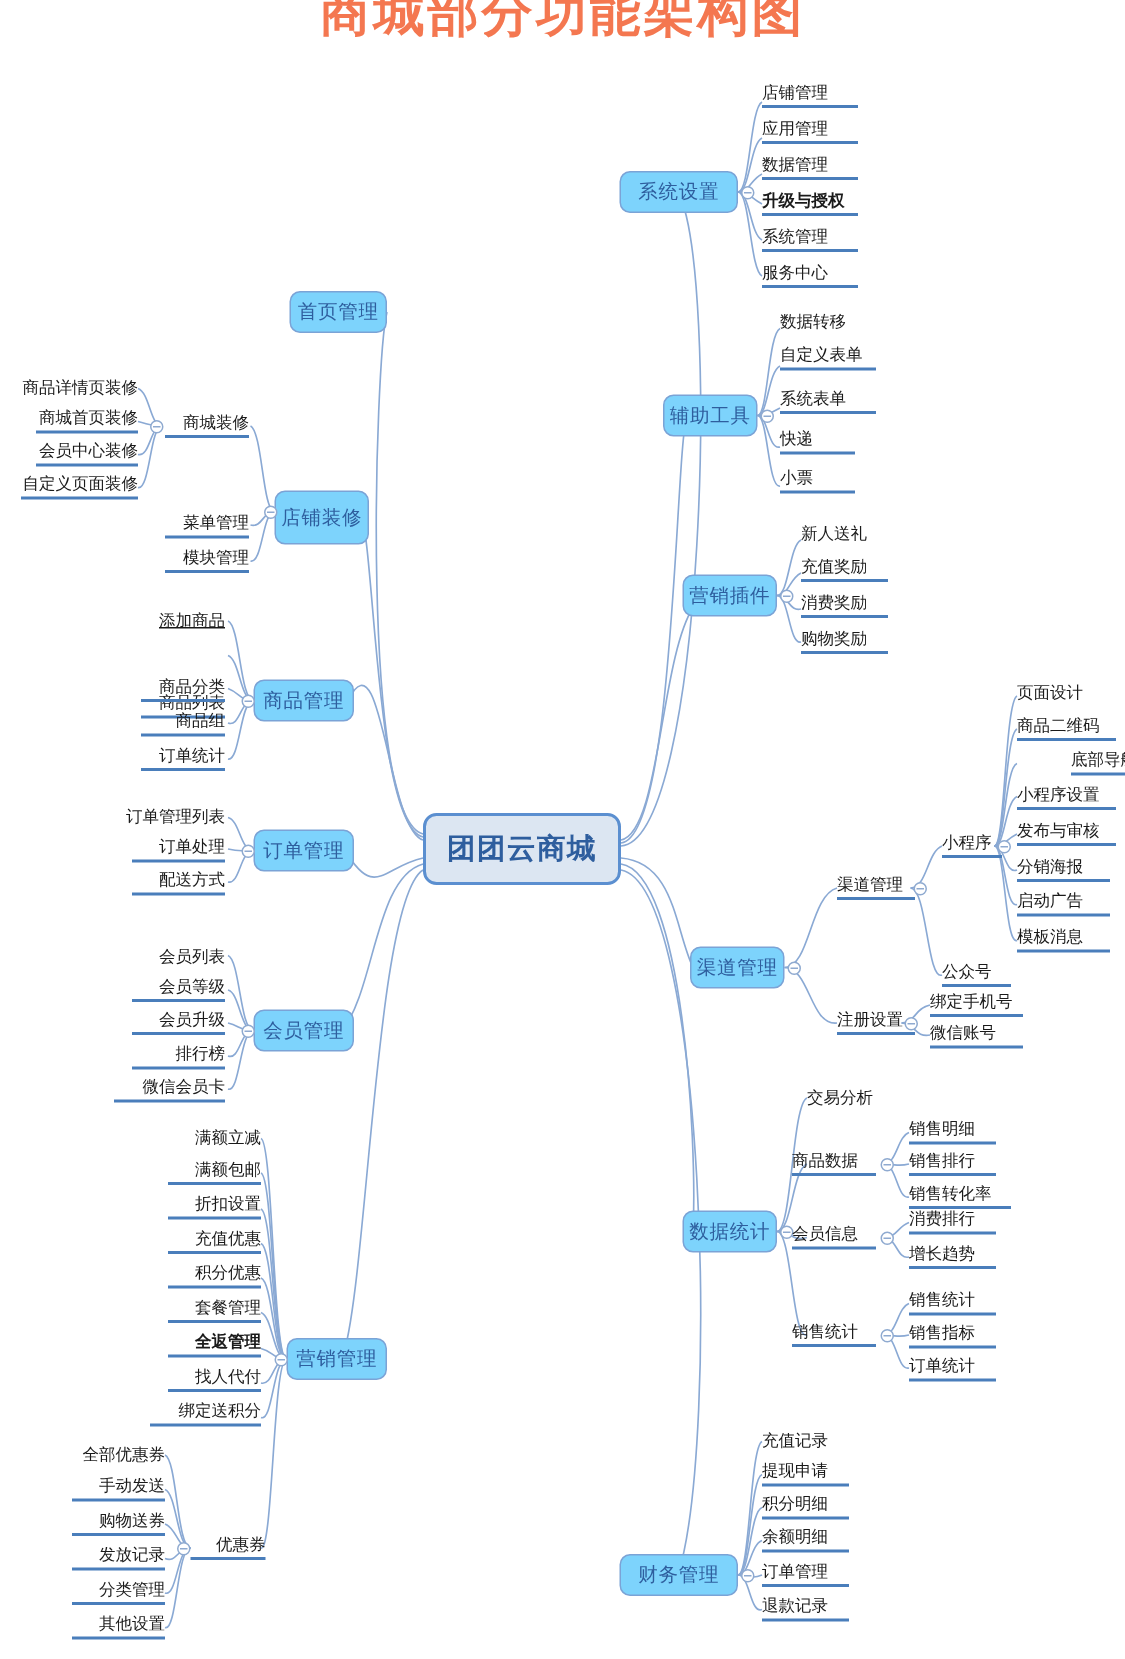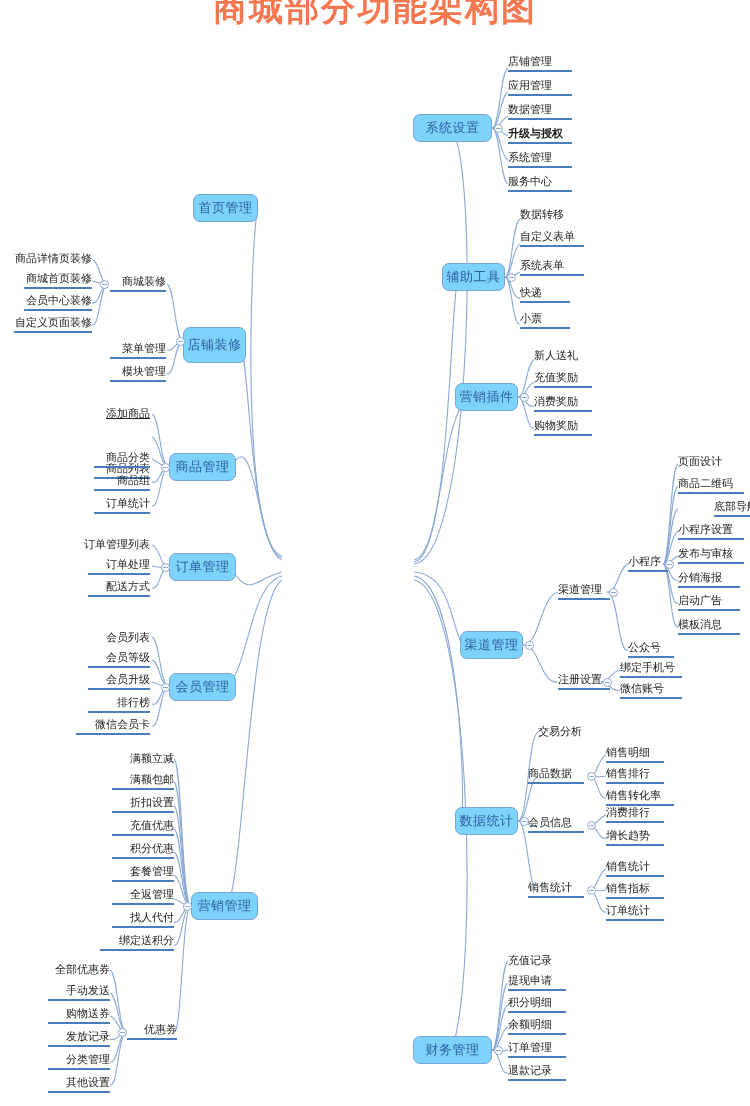--- a/index.html
+++ b/index.html
@@ -159,20 +159,21 @@
 
       <path d="M127 1032 C 118 1032, 118 973, 110 970"></path>
       <path d="M127 1032 C 118 1032, 118 996, 110 993"></path>
       <path d="M127 1032 C 118 1032, 118 1019, 110 1016"></path>
       <path d="M127 1032 C 118 1032, 118 1042, 110 1039"></path>
       <path d="M127 1032 C 118 1032, 118 1065, 110 1062"></path>
       <path d="M127 1032 C 118 1032, 118 1088, 110 1085"></path>
     </g>
   </svg>
 
+  <div class="root" style="left:282px;top:542px;width:132px;height:48px;">团团云商城</div>
 
   <div class="n1" style="left:413px;top:114px;width:79px;height:28px;">系统设置</div>
   <div class="handle" style="left:494px;top:124px;"></div>
   <div class="n2 rt" style="left:508px;top:54px;width:64px;height:18px;">店铺管理</div>
   <div class="n2 rt" style="left:508px;top:78px;width:64px;height:18px;">应用管理</div>
   <div class="n2 rt" style="left:508px;top:102px;width:64px;height:18px;font-family:Liberation Mono, monospace;">数据管理</div>
   <div class="n2 rt" style="left:508px;top:126px;width:64px;height:18px;font-weight:bold;">升级与授权</div>
   <div class="n2 rt" style="left:508px;top:150px;width:64px;height:18px;">系统管理</div>
   <div class="n2 rt" style="left:508px;top:174px;width:64px;height:18px;">服务中心</div>
 
@@ -274,21 +275,21 @@
   <div class="n2 lt" style="left:76px;top:717px;width:74px;height:18px;">微信会员卡</div>
 
   <div class="n1" style="left:191px;top:892px;width:67px;height:28px;">营销管理</div>
   <div class="handle" style="left:183px;top:902px;"></div>
   <div class="n2 lt plain" style="left:112px;top:749px;width:62px;height:18px;">满额立减</div>
   <div class="n2 lt" style="left:112px;top:772px;width:62px;height:18px;">满额包邮</div>
   <div class="n2 lt" style="left:112px;top:795px;width:62px;height:18px;">折扣设置</div>
   <div class="n2 lt" style="left:112px;top:818px;width:62px;height:18px;">充值优惠</div>
   <div class="n2 lt" style="left:112px;top:841px;width:62px;height:18px;">积分优惠</div>
   <div class="n2 lt" style="left:112px;top:864px;width:62px;height:18px;">套餐管理</div>
-  <div class="n2 lt" style="left:112px;top:887px;width:62px;height:18px;">全返管理</div>
+  <div class="n2 lt" style="left:112px;top:887px;width:62px;height:18px;font-weight:bold;">全返管理</div>
   <div class="n2 lt" style="left:112px;top:910px;width:62px;height:18px;">找人代付</div>
   <div class="n2 lt" style="left:100px;top:933px;width:74px;height:18px;">绑定送积分</div>
   <div class="n2 lt" style="left:127px;top:1022px;width:50px;height:18px;">优惠券</div>
   <div class="handle" style="left:118px;top:1028px;"></div>
   <div class="n2 lt plain" style="left:38px;top:960px;width:72px;height:18px;">全部优惠券</div>
   <div class="n2 lt" style="left:48px;top:983px;width:62px;height:18px;">手动发送</div>
   <div class="n2 lt" style="left:48px;top:1006px;width:62px;height:18px;">购物送券</div>
   <div class="n2 lt" style="left:48px;top:1029px;width:62px;height:18px;">发放记录</div>
   <div class="n2 lt" style="left:48px;top:1052px;width:62px;height:18px;">分类管理</div>
   <div class="n2 lt" style="left:48px;top:1075px;width:62px;height:18px;">其他设置</div>

